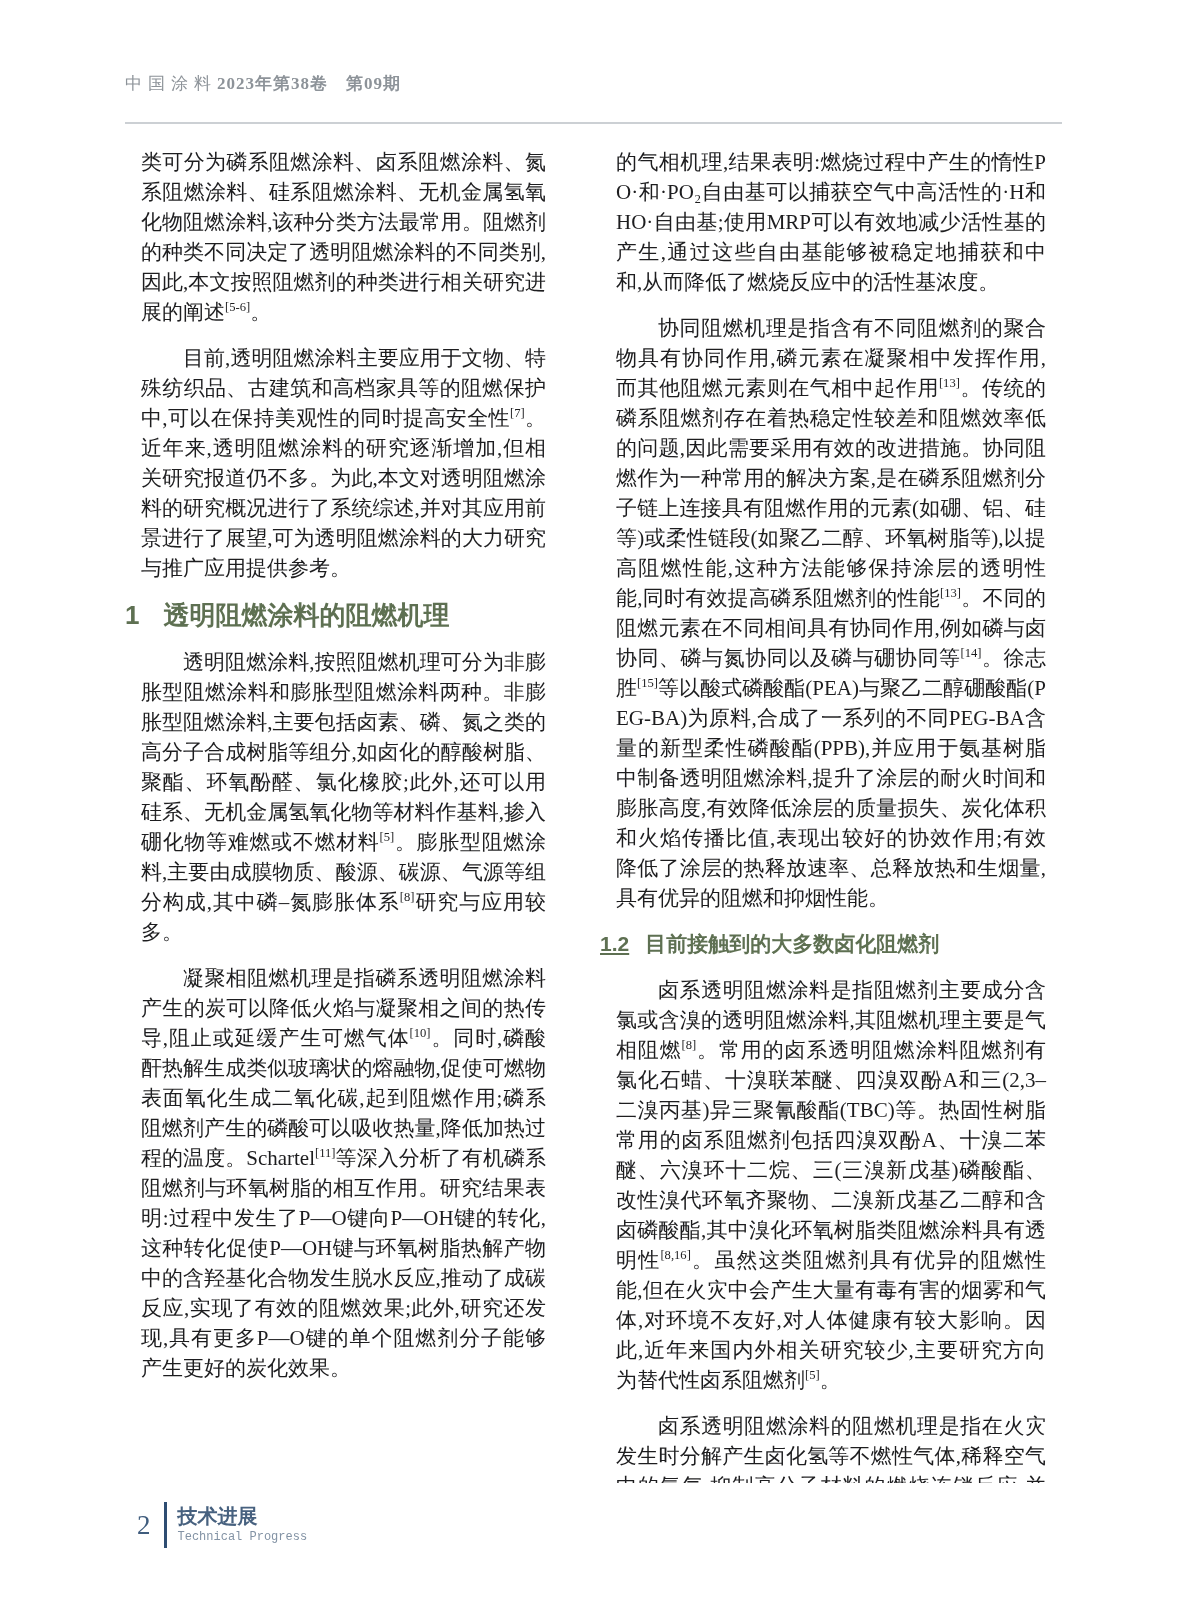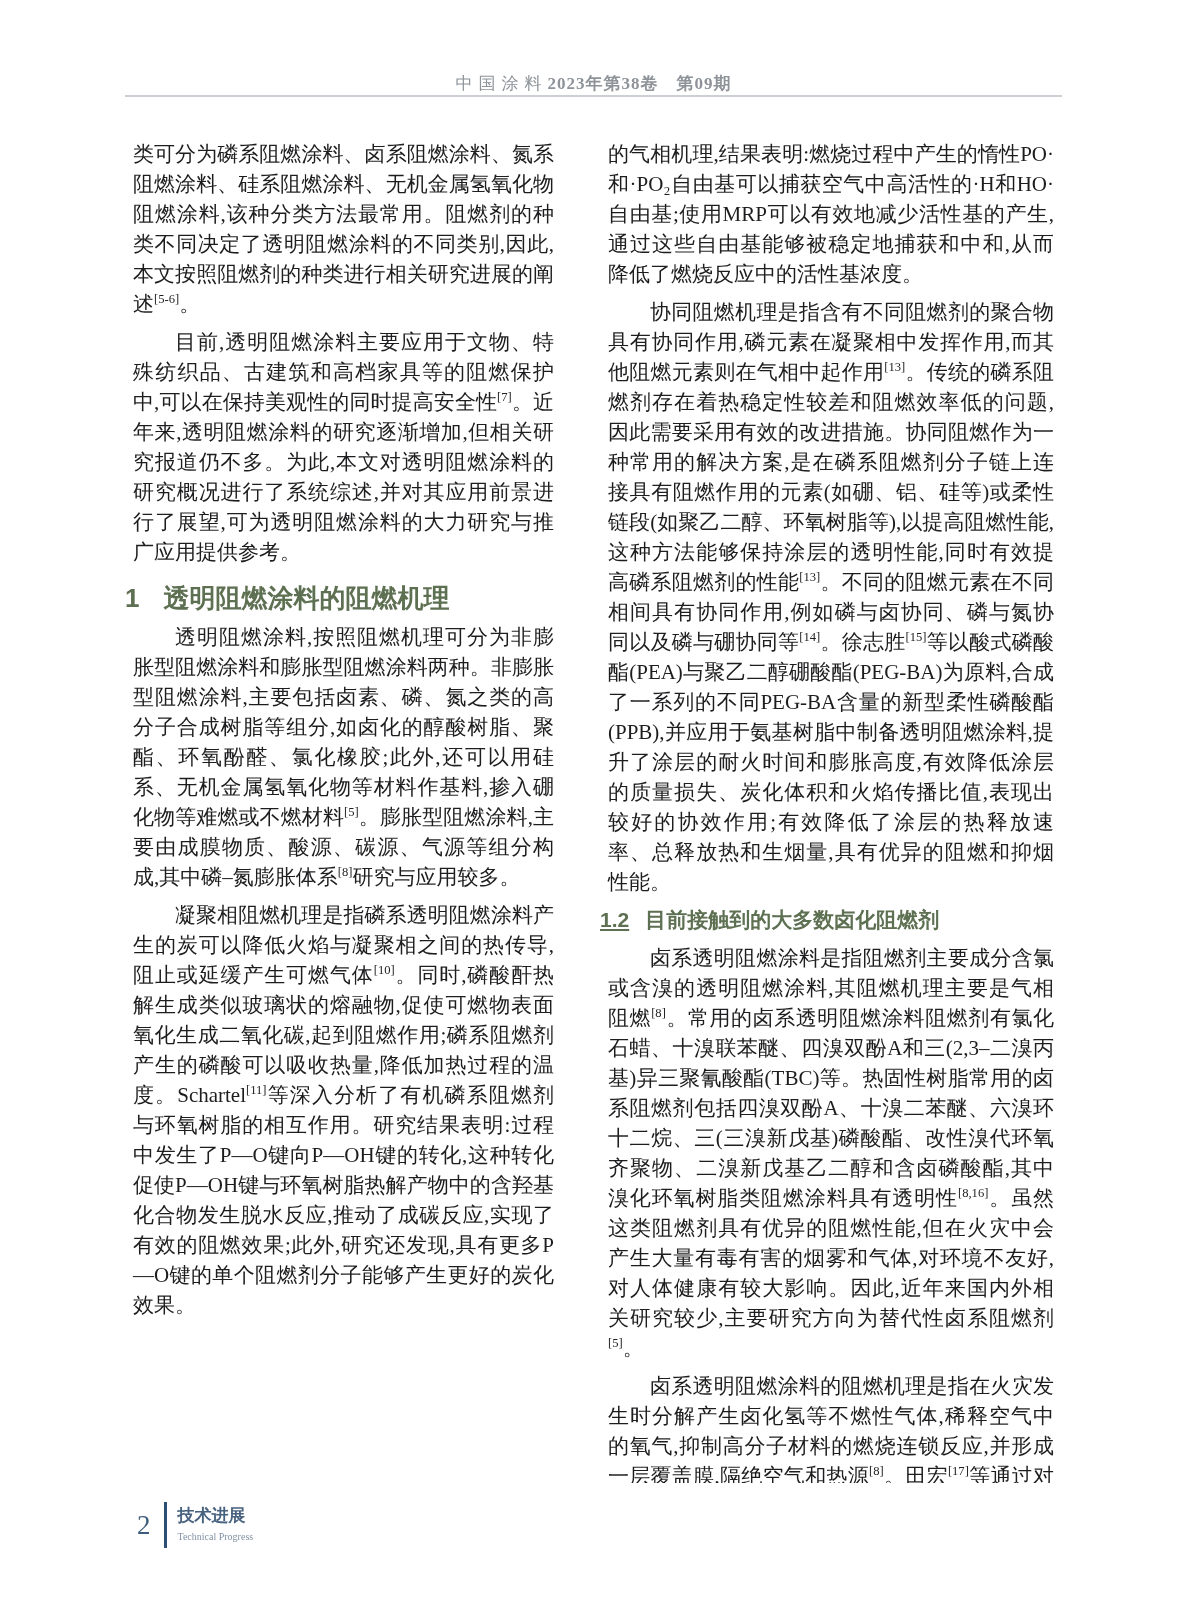--- a/index.html
+++ b/index.html
@@ -12,38 +12,38 @@
     position:relative;
     width:1187px;height:1600px;
     background:#ffffff;
     font-family:"Liberation Serif","DejaVu Serif",serif;
     color:#1d1d1f;
     overflow:hidden;
   }
   
   .hdr{
     position:absolute;left:125px;top:72px;width:937px;
-    display:flex;justify-content:center;align-items:flex-end;
-    padding-bottom:0;
+    display:flex;justify-content:flex-start;align-items:flex-end;
+    padding-bottom:27px;
     border-bottom:2px solid #ccd0d4;
     color:var(--header-gray);
     font-size:17px;
   }
   .hdr .journal{letter-spacing:6px;}
   .hdr .issue{letter-spacing:1px;font-weight:bold;}
   
   .content{
     position:absolute;left:125px;top:131px;
     display:flex;gap:38px;
     height:1352px;overflow:hidden;
   }
   .col{width:437px;}
   .col.right{width:462px;}
   .col p{
-    margin:8px;
+    margin:16px;
     font-size:21px;line-height:30px;
     text-align:justify;
     word-break:break-all;
   }
   .col p.ind{text-indent:2em;}
   sup{font-size:0.60em;line-height:0;vertical-align:super;}
   h1.sec{
     font-family:"Liberation Sans","DejaVu Sans",sans-serif;
     color:var(--green);
     font-size:26px;font-weight:bold;
@@ -65,25 +65,25 @@
   .ftr .pagenum{
     font-size:27px;color:var(--footer-blue);
     margin-right:13px;
     font-family:"Liberation Serif","DejaVu Serif",serif;
   }
   .ftr .vbar{
     width:3px;height:46px;background:#2e4d72;margin-right:11px;
   }
   .ftr .cn{
     font-family:"Liberation Sans","DejaVu Sans",sans-serif;
-    font-size:17px;font-weight:bold;color:#47617f;line-height:24px;
+    font-size:20px;font-weight:bold;color:#47617f;line-height:24px;
   }
   .ftr .en{
-    font-size:10px;color:#8292a4;line-height:18px;
-    font-family:Liberation Serif, serif;
+    font-size:12px;color:#8292a4;line-height:18px;
+    font-family:Liberation Mono, monospace;
   }
 </style>
 </head>
 <body>
 
 <div class="page">
 
   <div class="hdr">
     <span class="journal">中国涂料</span>
     <span class="issue">2023年第38卷　第09期</span>

